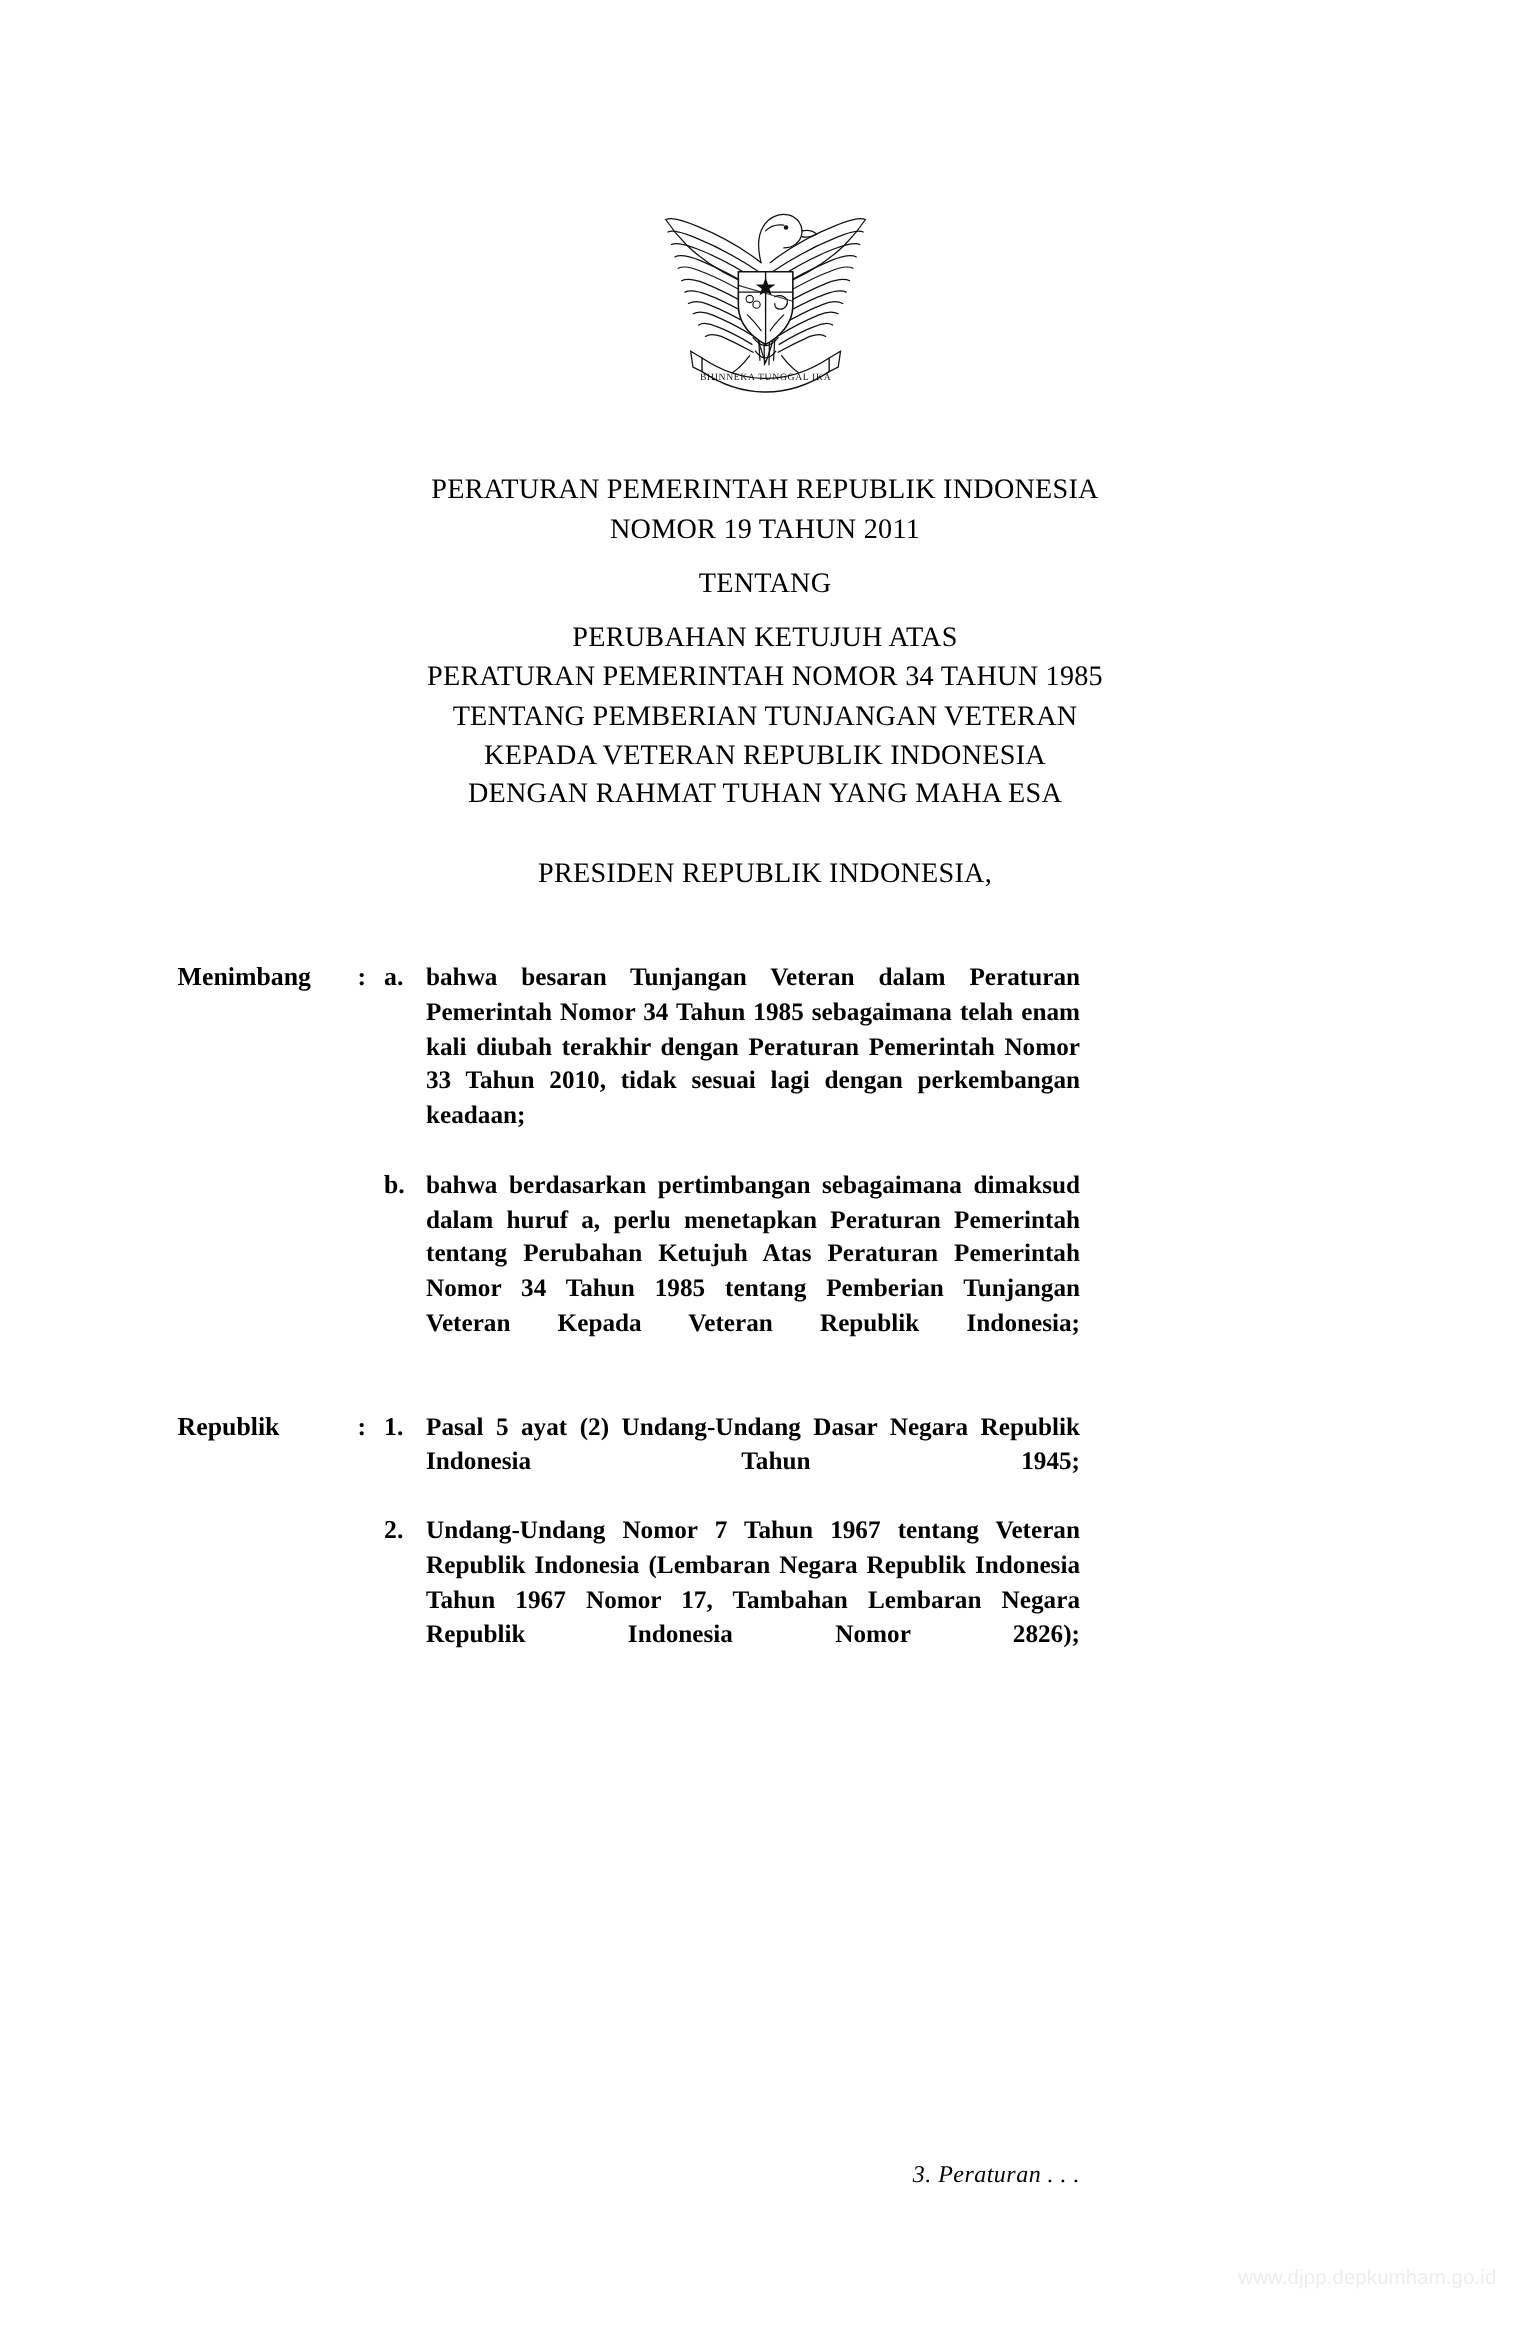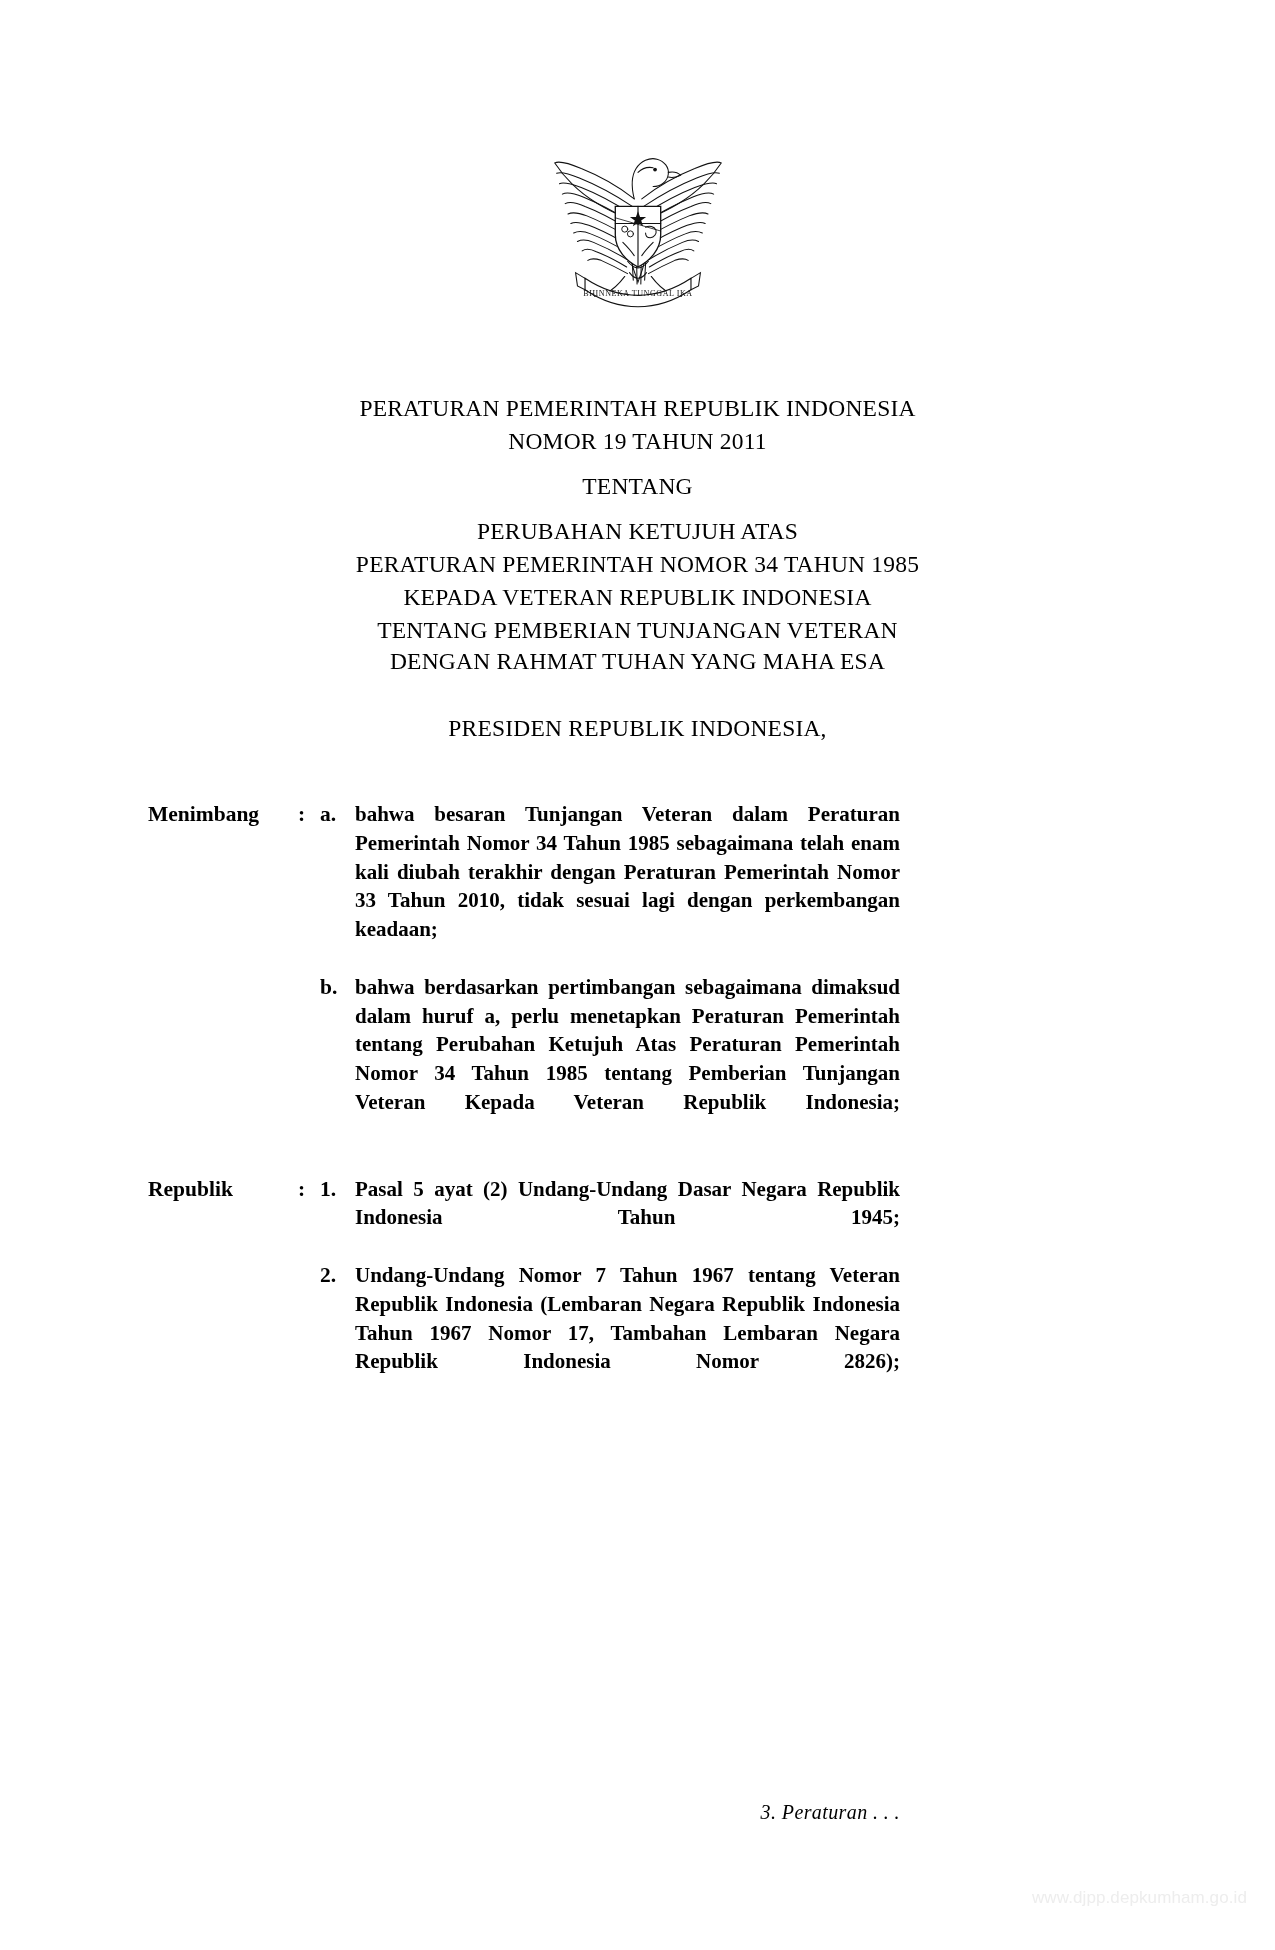--- a/index.html
+++ b/index.html
@@ -14,21 +14,21 @@
     background: #ffffff;
     font-family: "Liberation Serif", "DejaVu Serif", serif;
     color: #000000;
     overflow: hidden;
     box-sizing: border-box;
   }
 
   
   .emblem-wrap {
     position: absolute;
-    top: 144px;
+    top: 164px;
     left: 0;
     width: 100%;
     display: flex;
     justify-content: center;
   }
   .emblem {
     width: 190px;
     height: 175px;
     display: block;
   }
@@ -213,22 +213,22 @@
   </div>
 
   <div class="title-block">
     <div class="title-line">PERATURAN PEMERINTAH REPUBLIK INDONESIA</div>
     <div class="title-line">NOMOR 19 TAHUN 2011</div>
     <div class="gap-sm"></div>
     <div class="title-line">TENTANG</div>
     <div class="gap-sm"></div>
     <div class="title-line">PERUBAHAN KETUJUH ATAS</div>
     <div class="title-line">PERATURAN PEMERINTAH NOMOR 34 TAHUN 1985</div>
+    <div class="title-line">TENTANG PEMBERIAN TUNJANGAN VETERAN</div>
     <div class="title-line">KEPADA VETERAN REPUBLIK INDONESIA</div>
-    <div class="title-line">TENTANG PEMBERIAN TUNJANGAN VETERAN</div>
   </div>
 
   <div class="preamble rahmat">DENGAN RAHMAT TUHAN YANG MAHA ESA</div>
   <div class="preamble presiden">PRESIDEN REPUBLIK INDONESIA,</div>
 
   <div class="body">
 
     <div class="clause">
       <div class="label-col">Menimbang</div>
       <div class="colon-col">:</div>

